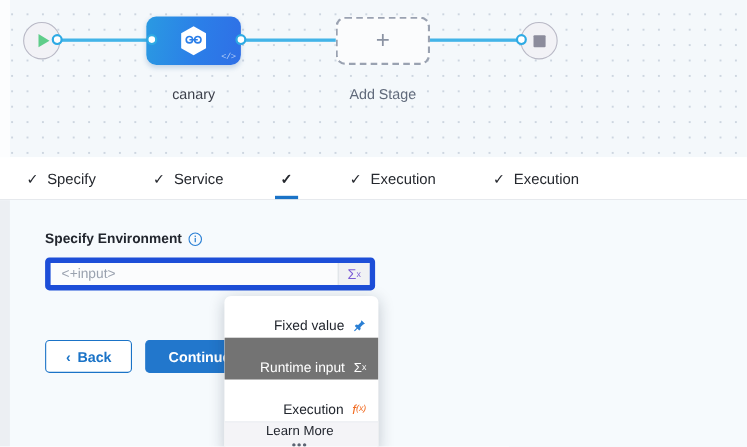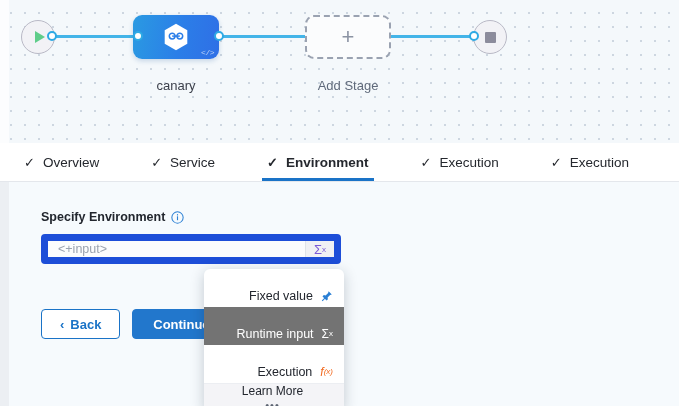--- a/index.html
+++ b/index.html
@@ -215,21 +215,21 @@
   .info-icon {
     width: 13px; height: 13px;
     display: inline-block;
   }
 
   .input-wrap {
     position: absolute;
     left: 41px; top: 52px;
     width: 300px; height: 30px;
     display: flex;
-    border: 7px solid #1d4ed8;
+    border: 5px solid #1d4ed8;
     border-radius: 4px;
     background: #fbfcfd;
     box-sizing: border-box;
     overflow: hidden;
   }
   .input-box {
     flex: 1;
     border: none;
     outline: none;
     background: transparent;
@@ -363,29 +363,28 @@
     <div class="port port-d"></div>
 
     <div class="node-label label-add">Add Stage</div>
     <div class="node-label label-canary">canary</div>
   </div>
 
   <div class="tabbar">
     <div class="tabs">
       <div class="tab">
         <span class="check">✓</span>
-        <span>Overview</span>
+        <span>Specify</span>
       </div>
       <div class="tab">
         <span class="check">✓</span>
         <span>Service</span>
       </div>
       <div class="tab active">
         <span class="check">✓</span>
-        <span>Environment</span>
       </div>
       <div class="tab">
         <span class="check">✓</span>
         <span>Execution</span>
       </div>
       <div class="tab">
         <span class="check">✓</span>
         <span>Execution</span>
       </div>
     </div>

